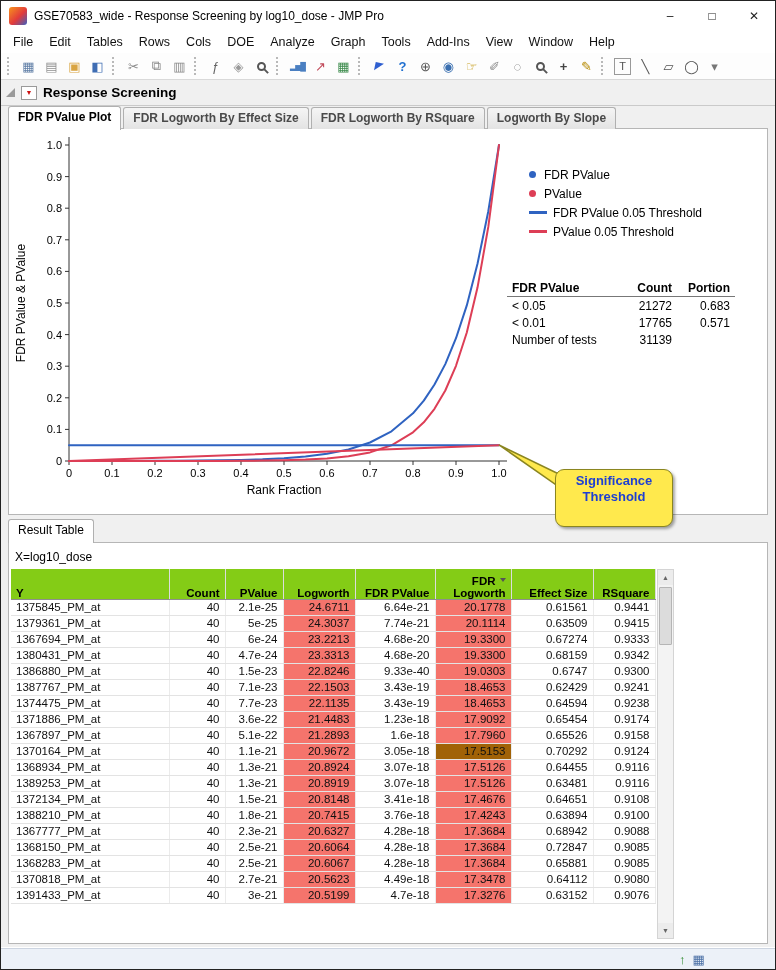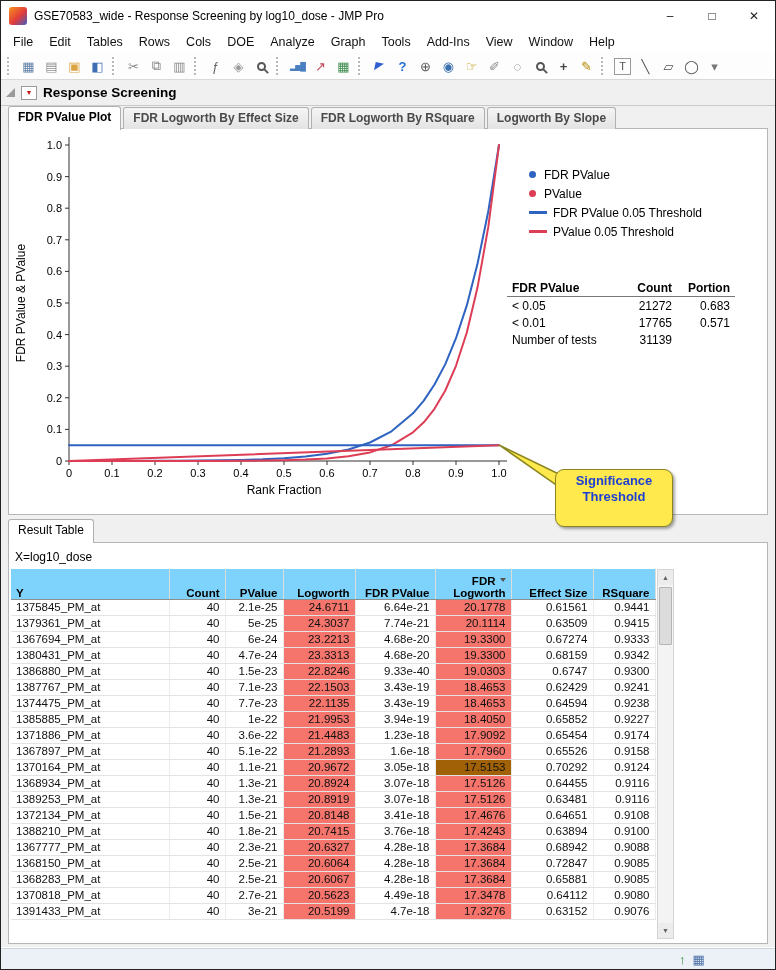--- a/index.html
+++ b/index.html
@@ -59,21 +59,21 @@
 
   .tail-svg { position:absolute; left:0; top:0; z-index:4; pointer-events:none; }
   .callout { position:absolute; left:546px; top:340px; width:118px; background:#ffe94d; border:1.5px solid #8a8520; border-radius:9px; padding:3px 0 20px; text-align:center; z-index:5; box-shadow:2px 2px 3px rgba(0,0,0,0.35); }
   .callout div { font-size:13px; font-weight:bold; color:#1d3fd4; line-height:1.25; }
 
   .result-tab-row { position:absolute; top:441px; left:7px; height:21px; display:flex; align-items:flex-end; z-index:3; }
   .result-panel { position:absolute; top:462px; left:7px; right:7px; height:402px; background:#ffffff; border:1px solid #b6b6b6; }
   .x-label { position:absolute; left:6px; top:7px; font-size:12px; color:#000; }
 
   table.result { position:absolute; left:2px; top:26px; width:644px; table-layout:fixed; border-collapse:collapse; font-size:11.5px; }
-  table.result th { background:#7dd3fc; font-weight:bold; color:#000; vertical-align:bottom; text-align:right; padding:0 5px; height:30px; border-bottom:1px solid #8e8e8e; border-right:1px solid #dcdcdc; position:relative; }
+  table.result th { background:#84cc16; font-weight:bold; color:#000; vertical-align:bottom; text-align:right; padding:0 5px; height:30px; border-bottom:1px solid #8e8e8e; border-right:1px solid #dcdcdc; position:relative; }
   table.result th.left, table.result td.left { text-align:left; }
   table.result td { height:16px; padding:0 5px; text-align:right; color:#111; border-bottom:1px solid #e3e3e3; border-right:1px solid #ebebeb; white-space:nowrap; overflow:hidden; }
   .sort-caret { display:inline-block; width:0; height:0; border:3px solid transparent; border-top:4px solid #555; margin-left:4px; }
 
   .vscroll { position:absolute; left:648px; top:26px; width:17px; height:370px; background:#f3f3f3; border:1px solid #d4d4d4; }
   .vs-arrow { position:absolute; left:0; width:15px; height:15px; display:flex; align-items:center; justify-content:center; color:#666; font-size:7px; background:#ececec; }
   .vs-up { top:0; }
   .vs-down { bottom:0; }
   .vs-thumb { position:absolute; left:1px; top:17px; width:13px; height:58px; background:#dcdcdc; border:1px solid #b5b5b5; border-radius:1px; }
 
@@ -378,30 +378,20 @@
               <td class="c0 left">1374475_PM_at</td>
               <td class="c1">40</td>
               <td class="c2">7.7e-23</td>
               <td class="c3" style="background: rgb(245, 116, 108);">22.1135</td>
               <td class="c4">3.43e-19</td>
               <td class="c5" style="background: rgb(245, 116, 108);">18.4653</td>
               <td class="c6">0.64594</td>
               <td class="c7">0.9238</td>
             </tr>
             <tr>
-              <td class="c0 left">1385885_PM_at</td>
-              <td class="c1">40</td>
-              <td class="c2">1e-22</td>
-              <td class="c3" style="background: rgb(245, 116, 108);">21.9953</td>
-              <td class="c4">3.94e-19</td>
-              <td class="c5" style="background: rgb(245, 116, 108);">18.4050</td>
-              <td class="c6">0.65852</td>
-              <td class="c7">0.9227</td>
-            </tr>
-            <tr>
               <td class="c0 left">1371886_PM_at</td>
               <td class="c1">40</td>
               <td class="c2">3.6e-22</td>
               <td class="c3" style="background: rgb(245, 116, 108);">21.4483</td>
               <td class="c4">1.23e-18</td>
               <td class="c5" style="background: rgb(245, 116, 108);">17.9092</td>
               <td class="c6">0.65454</td>
               <td class="c7">0.9174</td>
             </tr>
             <tr>

